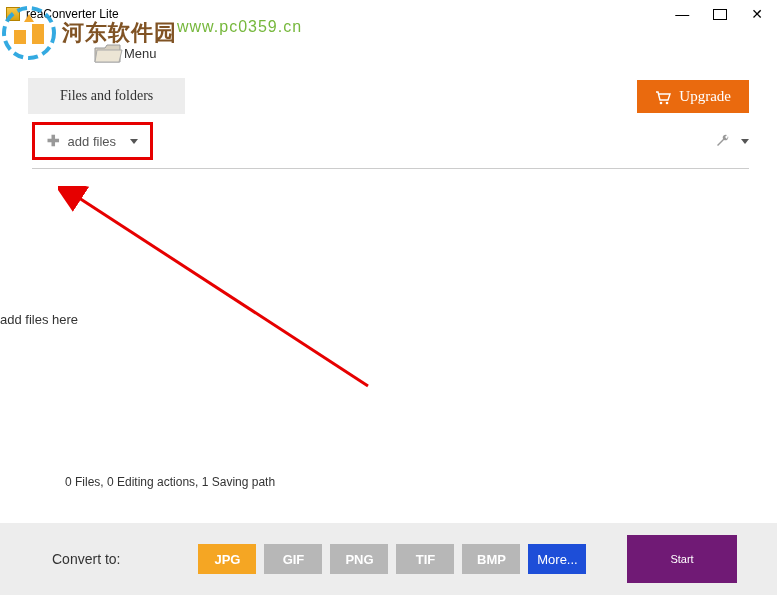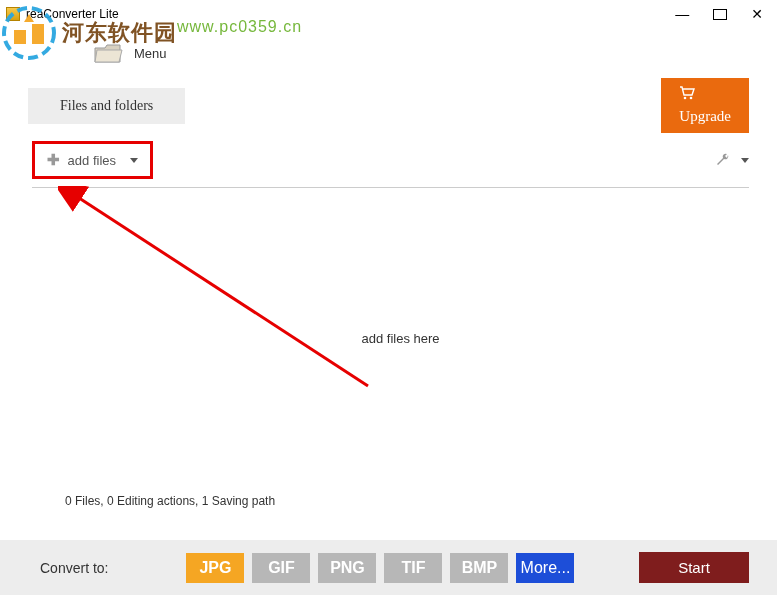--- a/index.html
+++ b/index.html
@@ -45,21 +45,21 @@
       opacity: 0.95;
     }
     .wm-logo {
       width: 54px; height: 54px;
     }
     .wm-text { display: flex; flex-direction: row; }
     .wm-title { font-size: 22px; font-weight: bold; color: #7a4a19; letter-spacing: 1px; }
     .wm-url { font-size: 16px; color: #6fb432; letter-spacing: 1px; }
 
     .menubar {
-      display: flex; align-items: center; gap: 10px;
+      display: flex; align-items: center; 
       padding: 14px 1px 14px 94px;
       position: relative;
     }
     .menu-icon {
       width: 30px; height: 22px;
     }
     .menu-label { font-size: 13px; color: #333; }
 
     .tabs-row {
       display: flex; align-items: center;
@@ -74,23 +74,22 @@
       cursor: pointer;
     }
     .tab.active { background: #ededed; }
     .tab-gap { width: 30px; }
     .spacer { flex: 1; }
     .upgrade-btn {
       background: #ea6a0e;
       color: #fff;
       padding: 8px 18px;
       font-size: 15px;
-      display: flex; align-items: flex-start; gap: 8px;
-      cursor: pointer;
-      flex-direction: column;
+      display: flex; align-items: flex-end; gap: 8px;
+      cursor: pointer;
     }
     .cart-icon { width: 16px; height: 14px; }
 
     .toolbar {
       display: flex; align-items: center;
       padding: 8px 28px 6px 32px;
     }
     .addfiles-highlight {
       border: 3px solid #e60000;
       padding: 2px;
@@ -114,64 +113,63 @@
     .wrench-wrap { display:flex; align-items:center; gap:4px; color:#888; cursor:pointer;}
     .wrench-icon { width: 16px; height: 16px; }
 
     .divider {
       height: 1px; background: #ccc;
       margin: 2px 28px 0 32px;
     }
 
     .drop-area {
       height: 300px;
-      display: flex; align-items: center; justify-content: center;
+      display: flex; align-items: center; 
       position: relative;
-      padding-left: 24px;
     }
     .drop-text { color: #333; font-size: 13px; }
 
     .arrow-svg {
       position: absolute;
       left: 58px; top: 186px;
       pointer-events: none;
     }
 
     .status-bar {
       padding: 6px 0 18px 65px;
       font-size: 12px;
       color: #333;
     }
 
     .footer {
       display: flex; align-items: center;
-      padding: 12px 28px;
+      padding: 12px 40px;
       background: #ededed;
       gap: 8px;
       position: absolute;
       left: 0; right: 0; bottom: 0;
     }
     .convert-label { font-size: 14px; color: #333; margin-right: 70px; margin-left: 12px;}
     .fmt-btn {
       width: 58px; height: 30px;
       display: flex; align-items: center; justify-content: center;
-      font-size: 16px; font-weight: bold;
+      font-size: 13px; font-weight: bold;
       color: #fff;
       background: #b7b7b7;
       cursor: pointer;
     }
     .fmt-btn.active { background: #f5a623; }
     .fmt-btn.more { background: #1d4ed8; font-weight: normal; }
     .start-btn {
       margin-left: auto;
-      background: #7f1d1d;
+      background: #701a75;
       color: #fff;
-      width: 110px; height: 31px;
+      width: 110px; height: 48px;
       display: flex; align-items: center; justify-content: center;
-      font-size: 15px;
+      font-size: 11px;
       cursor: pointer;
     }
   </style>
 </head>
 <body>
 
 <div class="titlebar">
   <div class="titlebar-left">
     <span class="app-icon"></span>
     <span class="title-text">reaConverter Lite</span>

